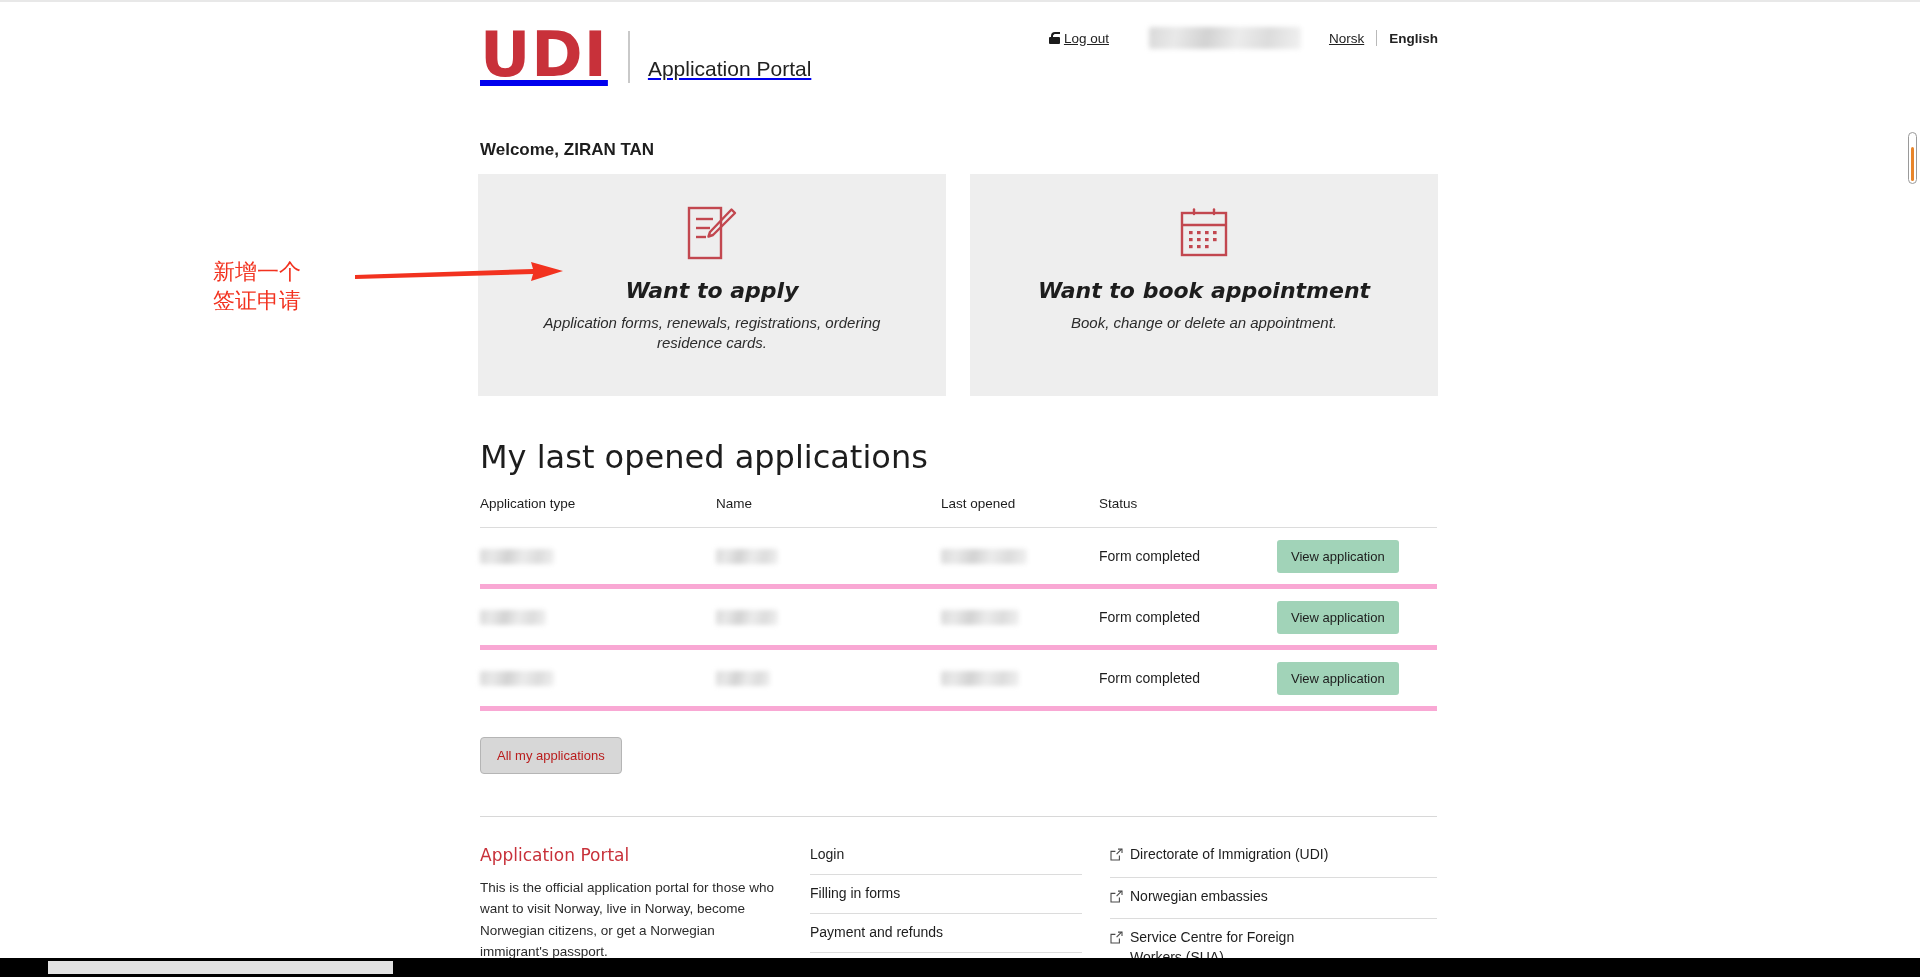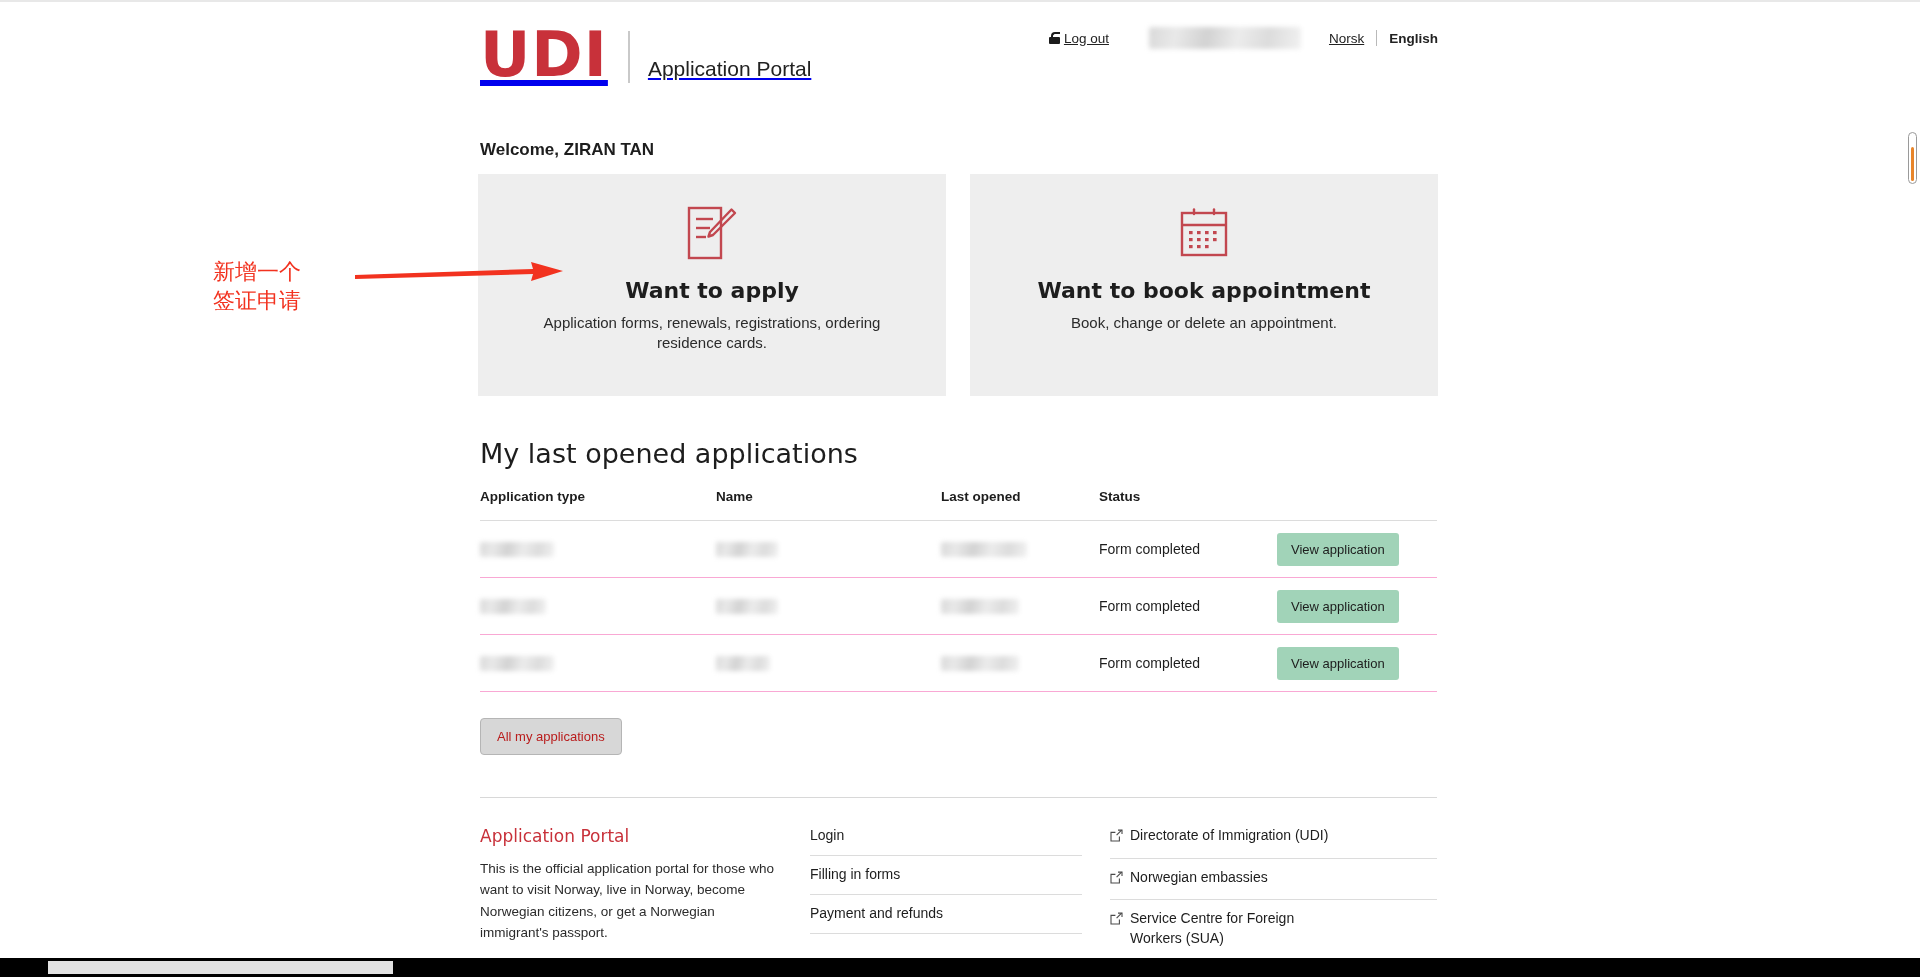--- a/index.html
+++ b/index.html
@@ -152,20 +152,21 @@
     font-weight: 700;
     color: #1d1d1d;
     margin: 18px 0 14px 2px;
     font-family: "Liberation Sans", sans-serif;
   }
 
   
   .cards {
     display: flex;
     gap: 24px;
+    font-style: italic;
   }
   .card {
     width: 473px;
     height: 222px;
     background: #eeeeee;
     box-sizing: border-box;
     display: flex;
     flex-direction: column;
     align-items: center;
     padding-top: 28px;
@@ -210,43 +211,43 @@
     position: absolute;
     left: 355px;
     top: 247px;
     width: 210px;
     height: 26px;
   }
 
   
   .section-title {
     font-family: "DejaVu Sans", sans-serif;
-    font-size: 27px;
+    font-size: 32px;
     font-weight: 500;
     color: #1d1d1d;
     margin: 42px 0 20px 2px;
   }
 
   table.apps {
     width: 957px;
     border-collapse: collapse;
     margin-left: 2px;
   }
   table.apps th {
     text-align: left;
     font-size: 13.5px;
-    font-weight: 700;
+    font-weight: 400;
     color: #1d1d1d;
     padding: 0 0 16px 0;
     border-bottom: 1px solid #dcdcdc;
   }
   table.apps td {
     padding: 0;
     height: 56px;
-    border-bottom: 1px solid #f9a8d4;
+    border-bottom: 5px solid #f9a8d4;
     vertical-align: middle;
     font-size: 14px;
     color: #1d1d1d;
   }
   .col-type  { width: 236px; }
   .col-name  { width: 225px; }
   .col-open  { width: 158px; }
   .col-stat  { width: 178px; }
   .col-act   { width: 160px; }
 

